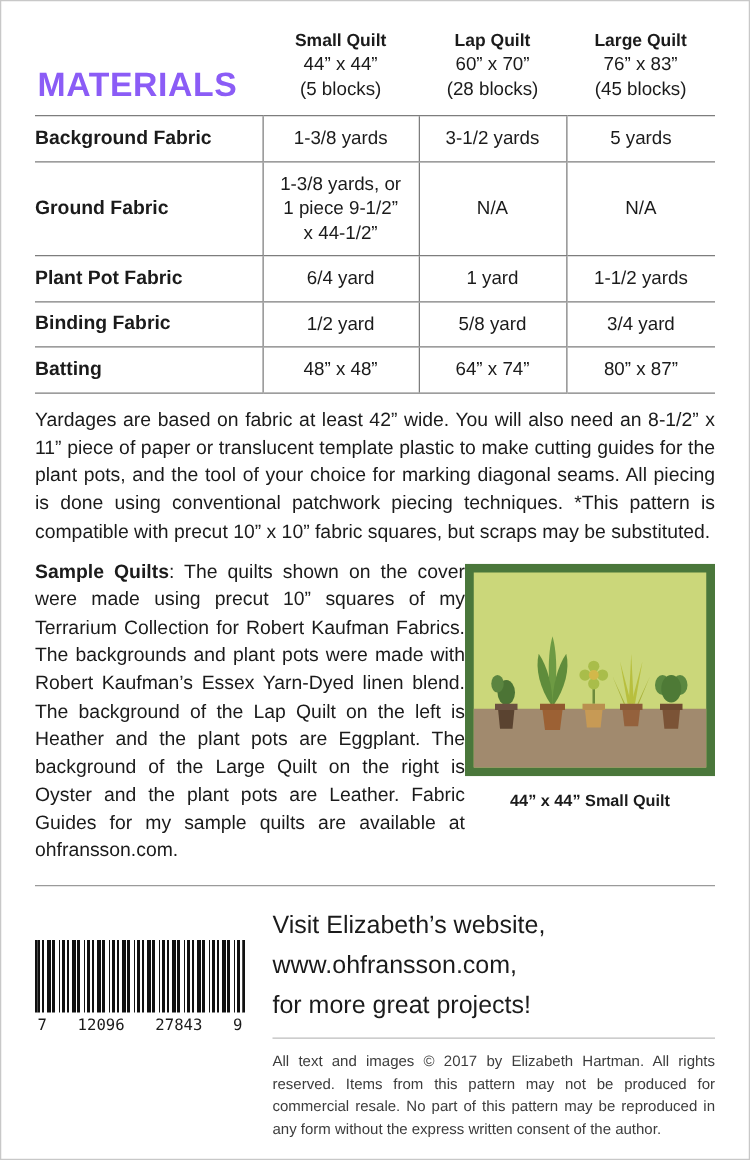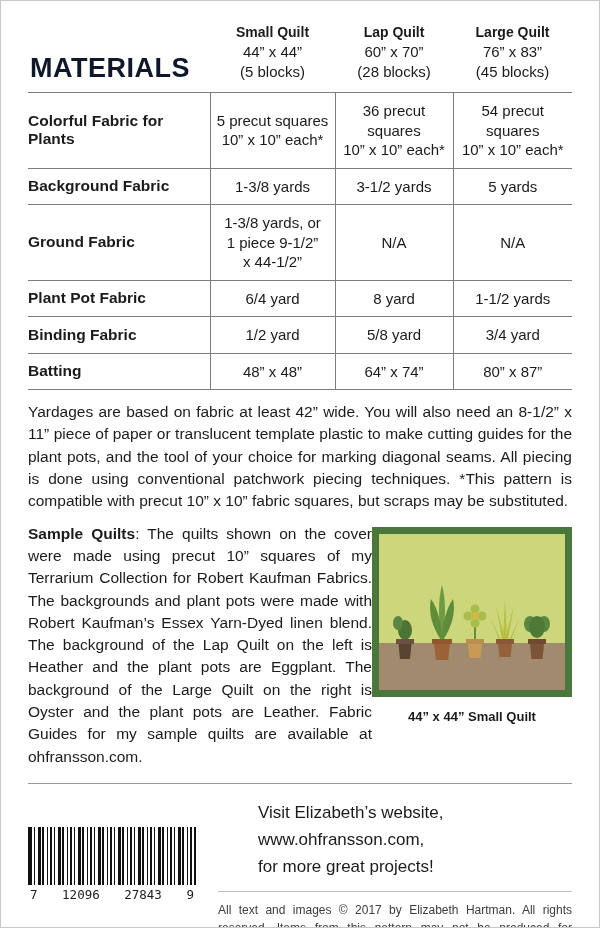--- a/index.html
+++ b/index.html
@@ -18,21 +18,21 @@
   }
 
   
   table.materials { border-collapse: collapse; width: 100%; table-layout: fixed; }
   thead th {
     vertical-align: top; text-align: center; font-weight: normal;
     padding: 2px 2px 8px; border-bottom: 1px solid #7d7d7d;
   }
   thead th.lbl-h { text-align: left; }
   .materials-title {
-    color: #0f172a; font-size: 27px; font-weight: bold;
+    color: #8b5cf6; font-size: 27px; font-weight: bold;
     letter-spacing: 0.5px; margin-top: 30px;
   }
   .colname  { font-weight: bold; font-size: 14px; line-height: 1.35; }
   .colsize, .colblocks { font-size: 15px; line-height: 1.35; }
   tbody td {
     border-bottom: 1px solid #7d7d7d;
     font-size: 15px; padding: 8px 4px; vertical-align: middle;
   }
   tbody td.lbl {
     font-weight: bold; text-align: left; font-size: 15.5px;
@@ -70,21 +70,21 @@
       #111 12px 14px, #fff 14px 17px,
       #111 17px 18px, #fff 18px 20px);
     border-left: 2px solid #111; border-right: 2px solid #111;
   }
   .barcode-digits {
     display: flex; justify-content: space-between; width: 168px;
     font-size: 12.5px; font-family: "DejaVu Sans Mono", monospace;
     margin-top: 2px; padding: 0 2px;
   }
   .footer-text { flex: 1; padding-left: 12px; }
-  .website { font-size: 17px; line-height: 1.6; white-space: pre-line; padding: 2px 0 10px; margin-left: 40px; }
+  .website { font-size: 20px; line-height: 1.6; white-space: pre-line; padding: 2px 0 10px; }
   .copyright {
     font-size: 12px; line-height: 1.5; color: #3c3c3c; text-align: justify;
     border-top: 1px solid #bdbdbd; padding-top: 9px;
   }
 </style>
 </head>
 <body>
 
 <div class="page">
 
@@ -112,46 +112,37 @@
         </th>
         <th>
           <div class="colname">Large Quilt</div>
           <div class="colsize">76” x 83”</div>
           <div class="colblocks">(45 blocks)</div>
         </th>
       </tr>
     </thead>
     <tbody>
       <tr>
-        <td class="lbl">Colorful Fabric for Plants</td>
-        <td class="val">5 precut squares
-10” x 10” each*</td>
-        <td class="val">36 precut squares
-10” x 10” each*</td>
-        <td class="val">54 precut squares
-10” x 10” each*</td>
-      </tr>
-      <tr>
         <td class="lbl">Background Fabric</td>
         <td class="val">1-3/8 yards</td>
         <td class="val">3-1/2 yards</td>
         <td class="val">5 yards</td>
       </tr>
       <tr>
         <td class="lbl">Ground Fabric</td>
         <td class="val">1-3/8 yards, or
 1 piece 9-1/2”
 x 44-1/2”</td>
         <td class="val">N/A</td>
         <td class="val">N/A</td>
       </tr>
       <tr>
         <td class="lbl">Plant Pot Fabric</td>
         <td class="val">6/4 yard</td>
-        <td class="val">8 yard</td>
+        <td class="val">1 yard</td>
         <td class="val">1-1/2 yards</td>
       </tr>
       <tr>
         <td class="lbl">Binding Fabric</td>
         <td class="val">1/2 yard</td>
         <td class="val">5/8 yard</td>
         <td class="val">3/4 yard</td>
       </tr>
       <tr>
         <td class="lbl">Batting</td>

